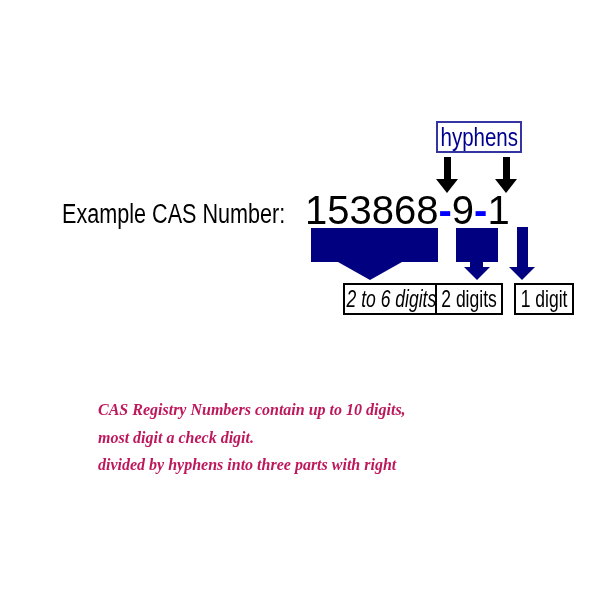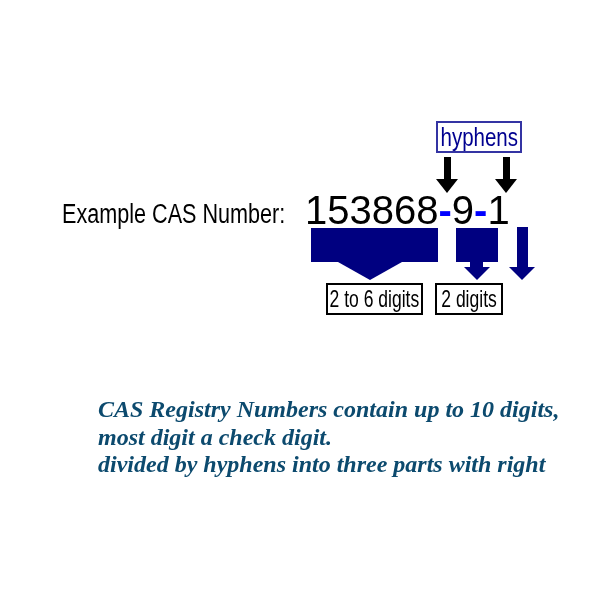--- a/index.html
+++ b/index.html
@@ -116,35 +116,35 @@
     align-items: center;
     justify-content: center;
     background: #ffffff;
   }
   .part-box .pb-label {
     font-size: 24px;
     color: #000000;
     transform: scaleX(0.73);
     white-space: nowrap;
   }
-  .part-box.b1 { left: 306px; width: 97px; }
+  .part-box.b1 { left: 323px; width: 97px; font-style: italic; }
   .part-box.b2 { left: 415px; width: 68px; }
   .part-box.b3 { left: 494px; width: 60px; }
 
   
   .caption {
     position: absolute;
     left: 78px;
     top: 396px;
     font-family: "Liberation Serif", serif;
     font-style: italic;
     font-weight: bold;
-    font-size: 24px;
+    font-size: 16px;
     line-height: 27.5px;
-    color: #0c4a6e;
+    color: #be185d;
     white-space: nowrap;
   }
 </style>
 </head>
 <body>
 
 <div class="canvas">
 
   <div class="callout-box">
     <span class="callout-text">hyphens</span>
@@ -174,20 +174,23 @@
 
   <div class="nrect stem-c"></div>
   <div class="tri-c"></div>
 
   <div class="part-box b1">
     <span class="pb-label">2 to 6 digits</span>
   </div>
   <div class="part-box b2">
     <span class="pb-label">2 digits</span>
   </div>
+  <div class="part-box b3">
+    <span class="pb-label">1 digit</span>
+  </div>
 
   <div class="caption">
     <div class="caption-line">CAS Registry Numbers contain up to 10 digits,</div>
     <div class="caption-line">most digit a check digit.</div>
     <div class="caption-line">divided by hyphens into three parts with right</div>
   </div>
 
 </div>
 
 </body></html>

